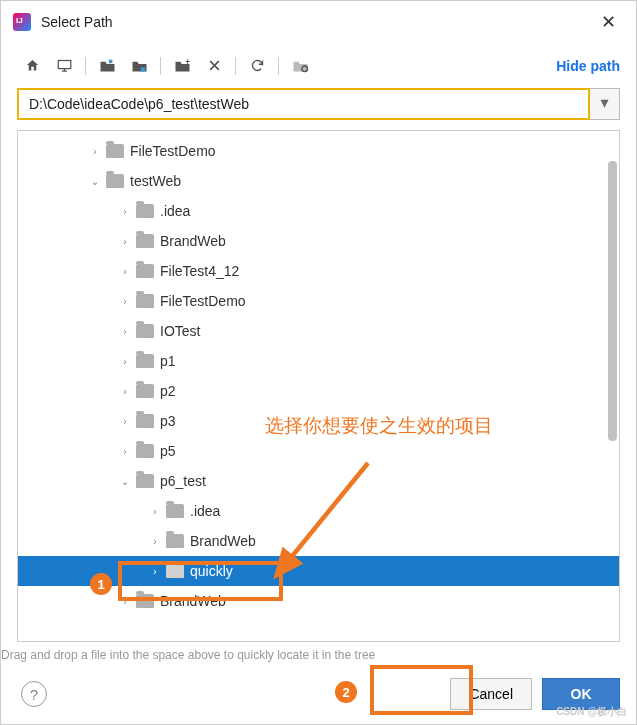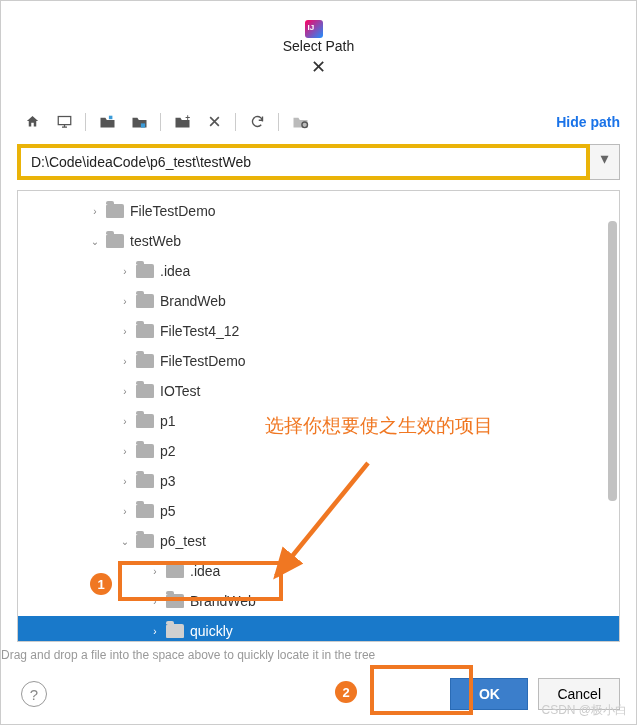--- a/index.html
+++ b/index.html
@@ -1,28 +1,28 @@
 <!DOCTYPE html>
 <html><head>
 <meta charset="utf-8">
 <style>
 * { margin: 0; padding: 0; box-sizing: border-box; font-family: "Segoe UI", Arial, sans-serif; }
 body { width: 637px; height: 725px; background: #fff; position: relative; overflow: hidden; }
 .dialog { width: 100%; height: 100%; border: 1px solid #ccc; display: flex; flex-direction: column; background: #fff; }
-.titlebar { display: flex; align-items: center; padding: 19px 12px; font-size: 14px; flex-direction: column; }
+.titlebar { display: flex; align-items: center; padding: 8px 12px; font-size: 14px; }
 .titlebar .app-icon { width: 18px; height: 18px; margin-right: 10px; background: linear-gradient(135deg,#ff0060,#1e90ff); border-radius: 3px; position: relative; }
 .titlebar .app-icon::after { content: "IJ"; position: absolute; font-size: 8px; color: #fff; font-weight: bold; top: 3px; left: 3px; }
 .titlebar .title { flex: 1; color: #222; }
 .titlebar .close { font-size: 18px; color: #333; cursor: pointer; padding: 2px 8px; }
 .toolbar { display: flex; align-items: center; padding: 10px 16px 6px; gap: 2px; }
 .tool-btn { width: 30px; height: 25px; display: flex; align-items: center; justify-content: center; color: #555; cursor: pointer; font-size: 15px; }
 .tool-sep { width: 1px; height: 18px; background: #ccc; margin: 0 4px; }
 .hide-path { margin-left: auto; color: #1a73e8; font-size: 14px; cursor: pointer; font-weight: bold; }
 .path-input-wrap { padding: 4px 16px 10px; display: flex; }
-.path-input { flex: 1; border: 4px solid #eab308; padding: 6px 10px; font-size: 14px; color: #222; }
+.path-input { flex: 1; border: 2px solid #eab308; padding: 6px 10px; font-size: 14px; color: #222; }
 .path-dd { width: 30px; border: 1px solid #bbb; border-left: none; background: #f5f5f5; text-align: center; color: #666; cursor: pointer; line-height: 28px; }
 .tree-wrap { flex: 1; border: 1px solid #ccc; margin: 0 16px; overflow-y: auto; position: relative; background: #fff; }
 .tree { padding: 5px 0; font-size: 14px; color: #333; }
 .tree-row { display: flex; align-items: center; height: 30px; padding-left: 8px; white-space: nowrap; cursor: pointer; }
 .tree-row.selected { background: #1979ca; color: #fff; }
 .arrow { width: 14px; text-align: center; color: #888; font-size: 10px; }
 .tree-row.selected .arrow { color: #fff; }
 .folder-icon { width: 18px; height: 14px; margin: 0 6px 0 4px; background: #b0b0b0; border-radius: 2px 2px 1px 1px; position: relative; }
 .folder-icon::before { content: ""; position: absolute; top: -3px; left: 0; width: 8px; height: 3px; background: #b0b0b0; border-radius: 2px 2px 0 0; }
 .tree-row.selected .folder-icon, .tree-row.selected .folder-icon::before { background: #d0d0d0; }
@@ -31,21 +31,21 @@
 .help-btn { width: 26px; height: 26px; border: 1.5px solid #999; border-radius: 50%; color: #888; font-size: 15px; display: flex; align-items: center; justify-content: center; margin-right: auto; margin-left: 4px; cursor: pointer; }
 .btn { min-width: 78px; padding: 7px 18px; font-size: 14px; border: 1px solid #bbb; background: #f5f5f5; cursor: pointer; }
 .btn.primary { background: #3b7ecb; color: #fff; border-color: #2a6bb5; font-weight: bold; }
 .scrollbar-thumb { position: absolute; right: 2px; top: 30px; width: 9px; height: 280px; background: #c2c2c2; border-radius: 4px; }
 
 .annotation { position: absolute; pointer-events: none; }
 .anno-text { color: #f07722; font-size: 19px; position: absolute; top: 413px; left: 265px; font-weight: 400; }
 .anno-arrow { position: absolute; top: 458px; left: 268px; }
 .anno-badge { width: 22px; height: 22px; background: #f07722; color: #fff; border-radius: 50%; font-size: 13px; font-weight: bold; display: flex; align-items: center; justify-content: center; position: absolute; }
 .anno-box { position: absolute; border: 4px solid #f07722; }
-.watermark { position: absolute; bottom: 6px; right: 10px; font-size: 12px; color: #ccc; }
+.watermark { position: absolute; bottom: 6px; right: 10px; font-size: 10px; color: #ccc; font-weight: bold; }
 </style>
 </head>
 <body>
 
 <div class="dialog">
   <div class="titlebar">
     <div class="app-icon"></div>
     <span class="title">Select Path</span>
     <span class="close">✕</span>
   </div>
@@ -191,22 +191,22 @@
           <span>BrandWeb</span>
         </div>
       </div>
     <div class="scrollbar-thumb"></div>
   </div>
 
   <div class="hint">Drag and drop a file into the space above to quickly locate it in the tree</div>
 
   <div class="footer">
     <div class="help-btn">?</div>
+    <button class="btn">Cancel</button>
     <button class="btn primary">OK</button>
-    <button class="btn">Cancel</button>
   </div>
 </div>
 
 <div class="annotation anno-text">选择你想要使之生效的项目</div>
 <svg class="annotation anno-arrow" width="110" height="130">
   <defs>
       <marker id="ah" markerWidth="8" markerHeight="8" refX="6" refY="3" orient="auto">
         <path d="M0 0L7 3L0 6z" fill="#f07722"></path>
       </marker>
     </defs>

